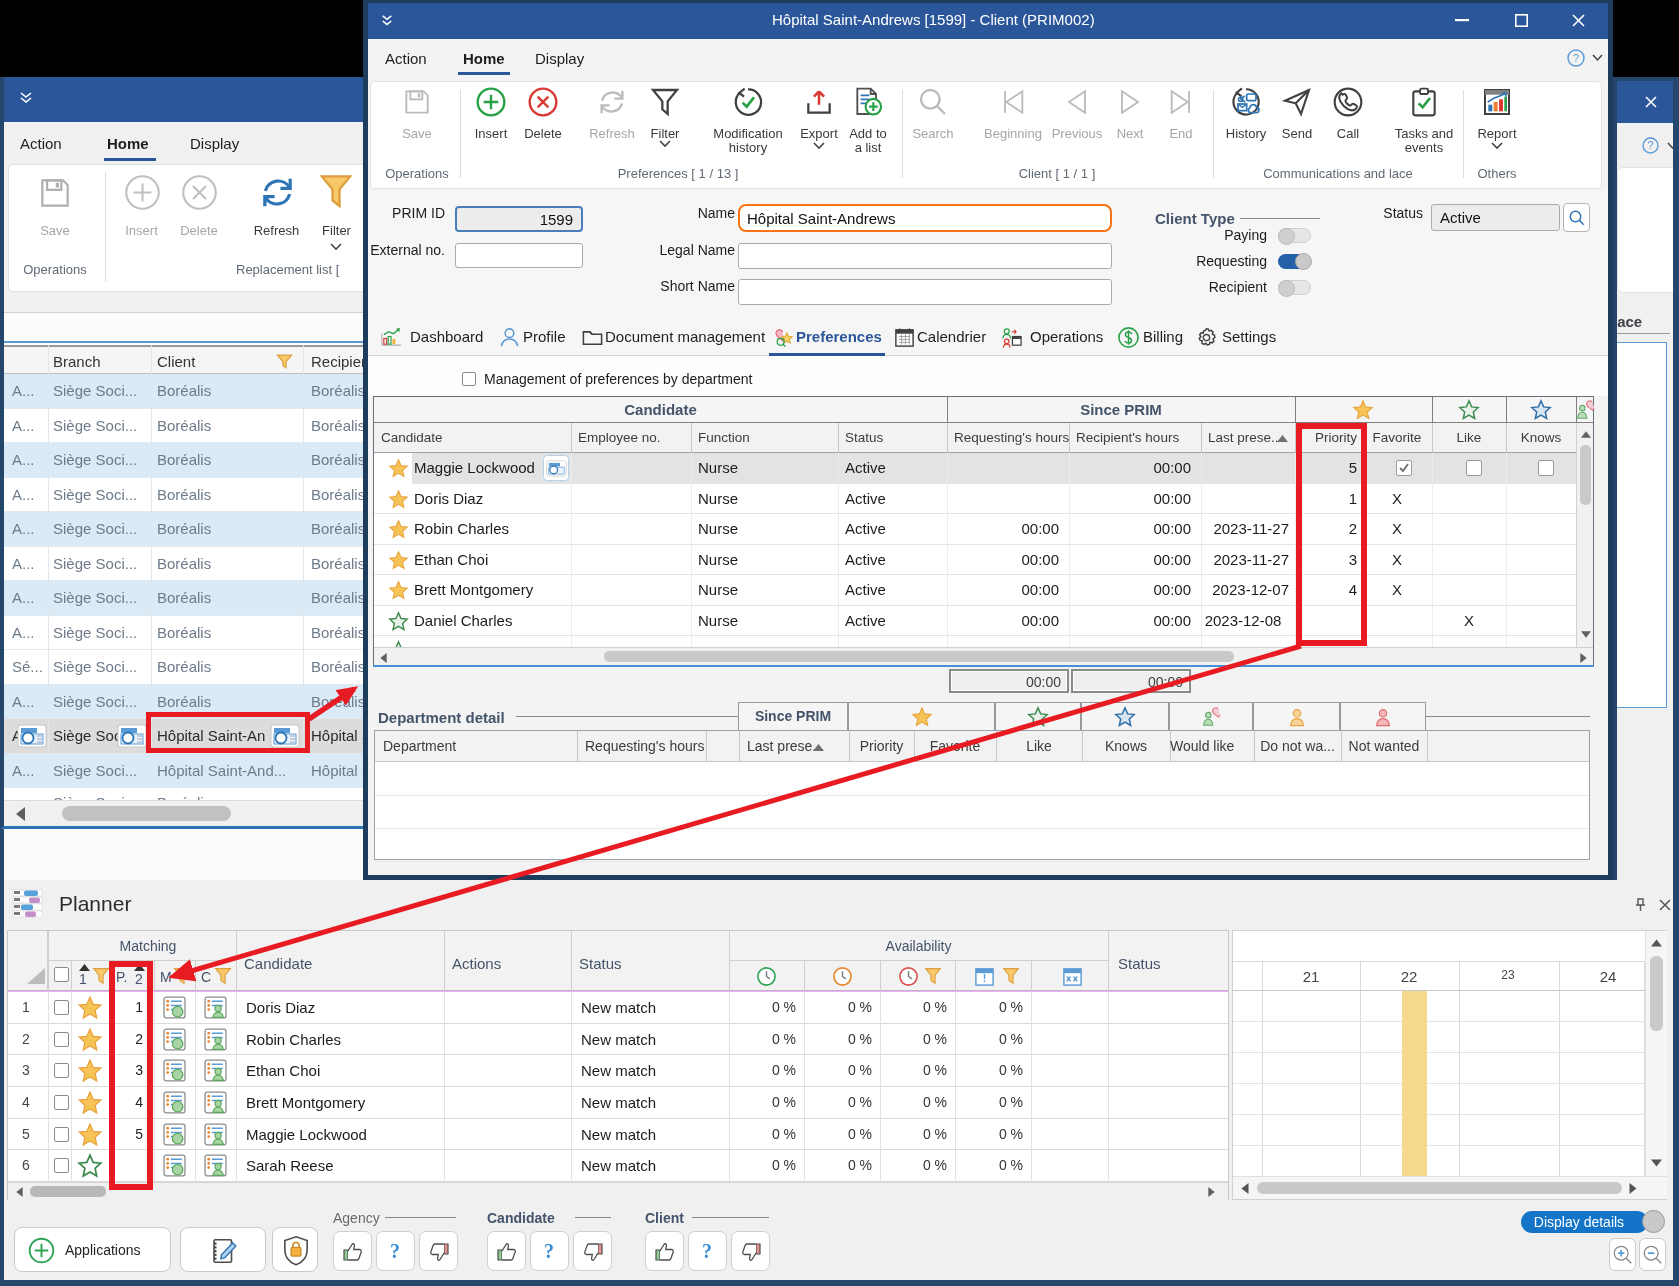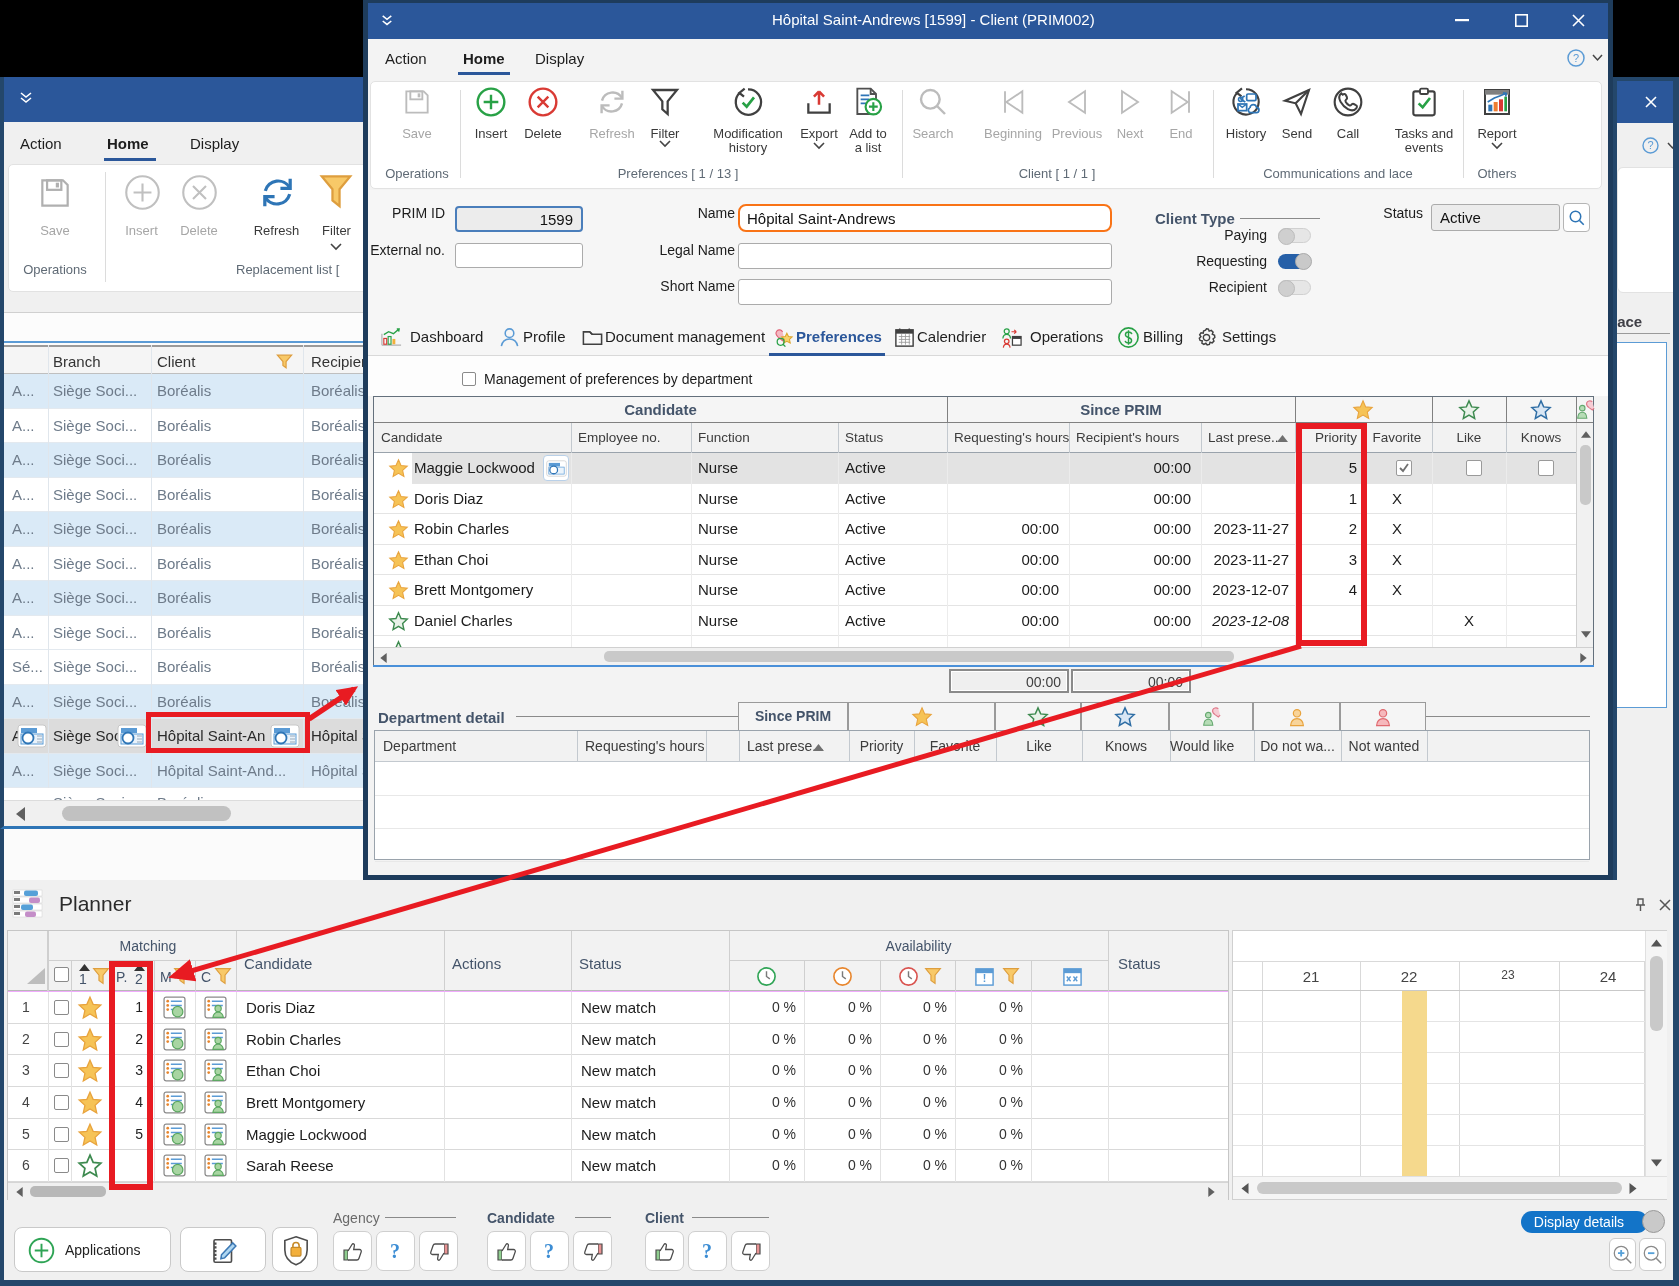--- a/index.html
+++ b/index.html
@@ -604,21 +604,21 @@
 </div>
 <div class="abs" style="left:0;top:208.5px;width:1219px;height:30.5px;background:#fff;border-bottom:1px solid #e4e4e4;">
 <svg class="abs" style="left:14px;top:5px;" width="21" height="21" viewBox="0 0 24 24">
             <path d="M12 2 L14.9 8.6 L22 9.3 L16.7 14.2 L18.2 21.2 L12 17.5 L5.8 21.2 L7.3 14.2 L2 9.3 L9.1 8.6 Z" fill="#e9f2e9" stroke="#3d8a4f" stroke-width="1.6"></path>
           </svg>
 <div class="lbl" style="left:40px;top:6px;font-size:15px;color:#1c1c1c;">Daniel Charles</div>
 <div class="lbl" style="left:324px;top:6px;font-size:15px;color:#1c1c1c;">Nurse</div>
 <div class="lbl" style="left:471px;top:6px;font-size:15px;color:#1c1c1c;">Active</div>
 <div class="lbl" style="left:575px;top:6px;width:110px;text-align:right;font-size:15px;color:#1c1c1c;">00:00</div>
 <div class="lbl" style="left:697px;top:6px;width:120px;text-align:right;font-size:15px;color:#1c1c1c;">00:00</div>
-<div class="lbl" style="left:823px;top:6px;width:92px;text-align:right;font-size:15px;color:#1c1c1c;font-style:italic;">2023-12-08</div>
+<div class="lbl" style="left:823px;top:6px;width:92px;text-align:center;font-size:15px;color:#1c1c1c;">2023-12-08</div>
 <div class="lbl" style="left:1058px;top:6px;width:74px;text-align:center;font-size:15px;color:#1c1c1c;">X</div>
 </div>
 <div class="abs" style="left:0;top:239px;width:1219px;height:11px;background:#fff;overflow:hidden;">
 <svg class="abs" style="left:14px;top:4px;" width="21" height="21" viewBox="0 0 24 24">
             <path d="M12 2 L14.9 8.6 L22 9.3 L16.7 14.2 L18.2 21.2 L12 17.5 L5.8 21.2 L7.3 14.2 L2 9.3 L9.1 8.6 Z" fill="#e9f2e9" stroke="#3d8a4f" stroke-width="1.6"></path>
           </svg>
         </div>
 <div class="abs" style="left:197px;top:56px;width:1px;height:194px;background:#ececec;"></div>
 <div class="abs" style="left:317px;top:56px;width:1px;height:194px;background:#ececec;"></div>
 <div class="abs" style="left:464px;top:56px;width:1px;height:194px;background:#ececec;"></div>

